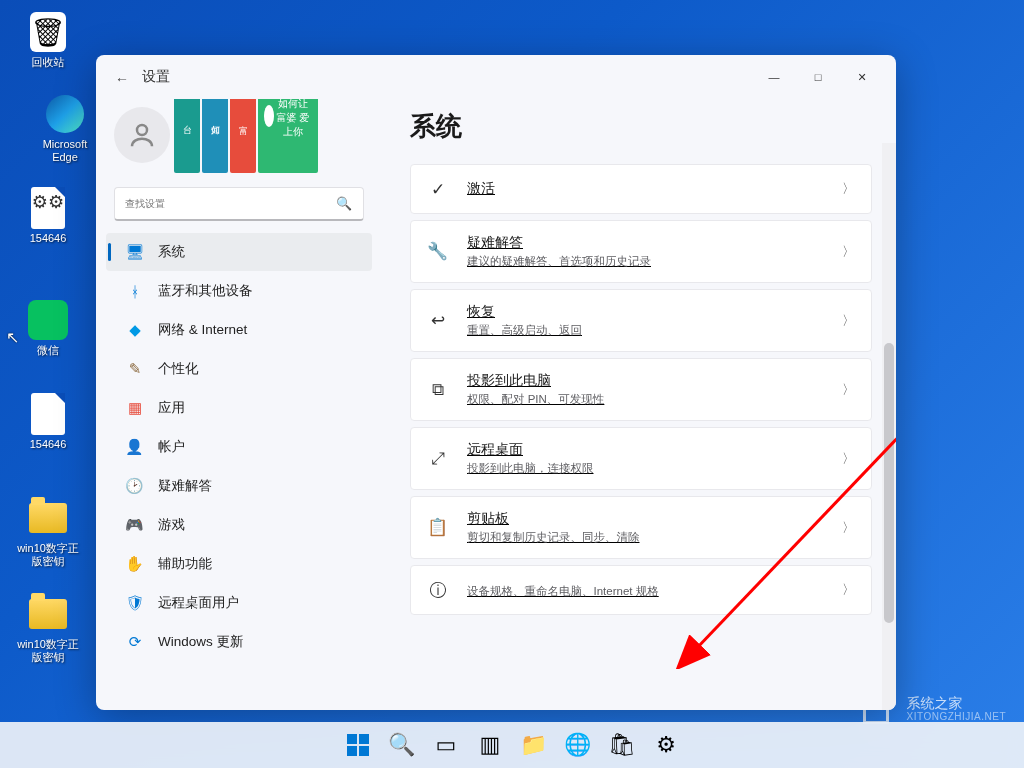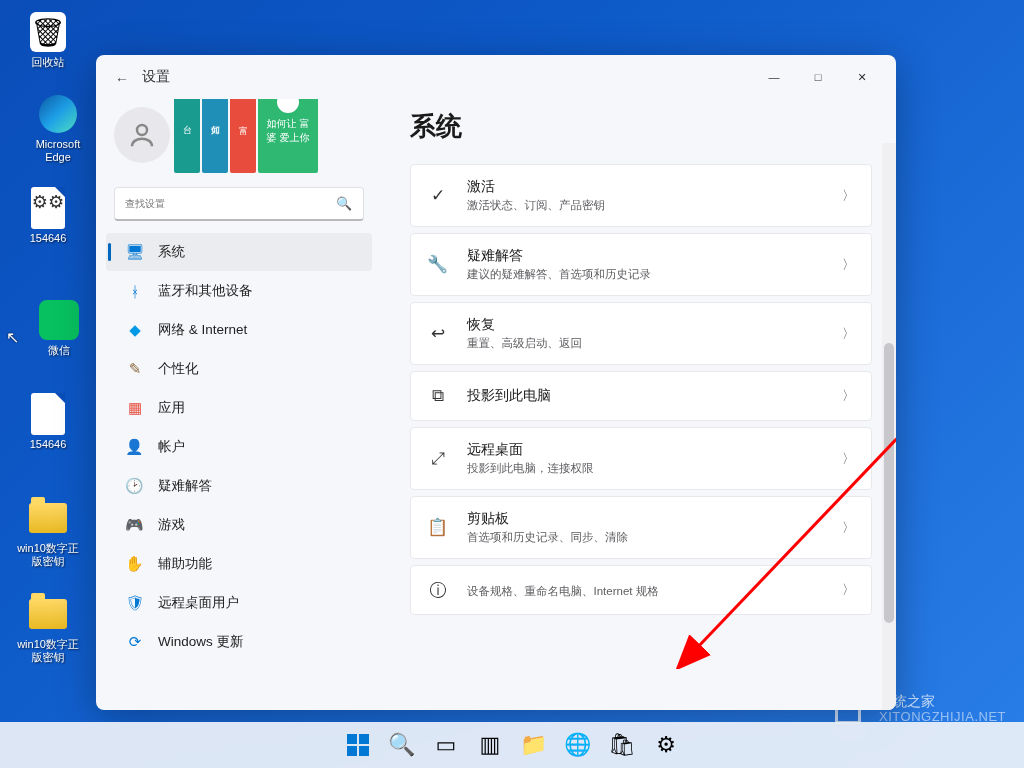--- a/index.html
+++ b/index.html
@@ -18,57 +18,57 @@
 .wechat-icon { width: 40px; height: 40px; background: #07c160; border-radius: 8px; }
 .folder-icon { width: 38px; height: 30px; background: linear-gradient(#ffd966, #e8b923); border-radius: 3px; position: relative; }
 .folder-icon::before { content: ""; position: absolute; top: -6px; left: 2px; width: 14px; height: 8px; background: #ffd966; border-radius: 2px 2px 0 0; }
 
 
 .wallpaper-logo { position: absolute; right: 18px; bottom: 44px; color: rgba(255,255,255,0.75); font-size: 14px; display: flex; align-items: center; gap: 14px; }
 .wallpaper-logo .house { width: 34px; height: 30px; position: relative; }
 .wallpaper-logo .house::before { content: ""; position: absolute; left: 0; right: 0; top: 0; border-left: 17px solid transparent; border-right: 17px solid transparent; border-bottom: 14px solid rgba(255,255,255,0.75); }
 .wallpaper-logo .house::after { content: ""; position: absolute; left: 4px; right: 4px; bottom: 0; top: 12px; border: 3px solid rgba(255,255,255,0.75); border-top: none; }
 .wallpaper-logo .txt { display: flex; flex-direction: column; line-height: 1.1; }
-.wallpaper-logo .txt .sub { font-size: 13px; opacity: 0.7; letter-spacing: 0.5px; }
+.wallpaper-logo .txt .sub { font-size: 10px; opacity: 0.7; letter-spacing: 0.5px; }
 
 
 .settings-window { position: absolute; left: 96px; top: 55px; width: 800px; height: 655px; background: #f6f7fb; border-radius: 8px; box-shadow: 0 8px 40px rgba(0,0,0,0.3); display: flex; flex-direction: column; overflow: hidden; }
 .titlebar { height: 44px; display: flex; align-items: center; padding: 0 12px; }
 .titlebar .back { width: 28px; height: 28px; display: flex; align-items: center; justify-content: center; color: #444; font-size: 14px; cursor: pointer; }
 .titlebar .title { font-size: 14px; color: #333; margin-left: 6px; }
 .titlebar .controls { margin-left: auto; display: flex; gap: 0; }
 .titlebar .controls span { width: 44px; height: 32px; display: flex; align-items: center; justify-content: center; font-size: 11px; color: #333; cursor: pointer; }
 
 .settings-body { flex: 1; display: flex; overflow: hidden; }
 
 
 .sidebar { width: 290px; overflow-y: auto; padding: 0 4px 16px 0; }
 .profile { padding: 0 18px 14px 18px; display: flex; align-items: flex-start; gap: 10px; }
 .avatar { width: 56px; height: 56px; border-radius: 50%; background: #e8e8ec; display: flex; align-items: center; justify-content: center; color: #888; font-size: 28px; margin-top: 8px; }
 .books { display: flex; gap: 2px; height: 110px; margin-top: -36px; margin-left: -6px; }
-.book { width: 26px; height: 110px; border-radius: 2px; display: flex; flex-direction: column; align-items: center; justify-content: center; font-size: 9px; color: white; writing-mode: vertical-rl; padding: 4px 0; }
+.book { width: 26px; height: 110px; border-radius: 2px; display: flex; flex-direction: row; align-items: center; justify-content: center; font-size: 9px; color: white; writing-mode: vertical-rl; padding: 4px 0; }
 .book:nth-child(1){ background: #1a9b8f; } .book:nth-child(2){ background: #1f8fb8; } .book:nth-child(3){ background: #e74c3c; } .book:nth-child(4){ background: #2eb872; width: 60px; writing-mode: horizontal-tb; font-size: 10px; padding: 6px; text-align: center; }
 .book:nth-child(4) .panda { width: 22px; height: 22px; background: white; border-radius: 50%; margin: 0 auto 4px; }
 
 .search-box { margin: 0 18px 12px; height: 34px; background: #fff; border: 1px solid #e0e0e4; border-radius: 4px; display: flex; align-items: center; padding: 0 10px; border-bottom: 2px solid #b8b8bc; }
 .search-box input { flex: 1; border: none; outline: none; font-size: 10px; background: transparent; }
 .search-box .sicon { color: #666; font-size: 13px; }
 
 .nav { padding: 0 4px; }
 .nav-item { display: flex; align-items: center; gap: 14px; height: 38px; padding: 0 16px 0 20px; font-size: 13.5px; color: #222; border-radius: 4px; margin: 1px 6px; cursor: pointer; position: relative; }
 .nav-item.active { background: #eaecef; }
 .nav-item.active::before { content: ""; position: absolute; left: 2px; top: 10px; bottom: 10px; width: 3px; background: #0067c0; border-radius: 2px; }
 .nav-item .nicon { width: 18px; height: 18px; display: flex; align-items: center; justify-content: center; font-size: 15px; }
 
 
 .main { flex: 1; padding: 4px 24px 20px 24px; overflow-y: auto; position: relative; }
 .main-title { font-size: 26px; font-weight: 600; color: #1a1a1a; margin: 6px 0 20px; }
 .card { background: #fff; border: 1px solid #e8e8ec; border-radius: 4px; margin-bottom: 6px; display: flex; align-items: center; padding: 13px 16px; cursor: pointer; }
 .card .cicon { width: 22px; height: 22px; margin-right: 18px; display: flex; align-items: center; justify-content: center; color: #333; font-size: 17px; }
-.card .ctext { flex: 1; }
+.card .ctext { flex: 1; text-decoration: underline; }
 .card .ctitle { font-size: 14px; color: #1a1a1a; }
 .card .csub { font-size: 11.5px; color: #5e5e62; margin-top: 2px; }
 .card .chev { color: #555; font-size: 13px; }
 
 .arrow-annotation { position: absolute; pointer-events: none; }
 
 
 .taskbar { position: absolute; bottom: 0; left: 0; right: 0; height: 46px; background: rgba(238,242,248,0.92); backdrop-filter: blur(10px); display: flex; align-items: center; justify-content: center; gap: 6px; }
 .taskbar .titem { width: 38px; height: 38px; display: flex; align-items: center; justify-content: center; border-radius: 4px; cursor: pointer; font-size: 22px; }
 .start-btn { display: grid; grid-template-columns: 1fr 1fr; grid-template-rows: 1fr 1fr; gap: 2px; width: 22px; height: 22px; }
@@ -85,35 +85,35 @@
 </head>
 <body>
 
 <div class="desktop">
   <div class="desktop-icon" style="top:12px;left:13px">
     <div class="icon-img">
         <div class="recycle-bin">🗑</div>
       </div>
     <div class="label">回收站</div>
   </div>
-  <div class="desktop-icon" style="top:94px;left:23px">
+  <div class="desktop-icon" style="top:94px;left:30px">
     <div class="icon-img">
         <div class="edge-icon"></div>
       </div>
     <div class="label">Microsoft Edge</div>
   </div>
   <div class="desktop-icon" style="top:188px;left:13px">
     <div class="icon-img">
         <div class="file-icon">
           <div class="gears">⚙⚙</div>
         </div>
       </div>
     <div class="label">154646</div>
   </div>
-  <div class="desktop-icon" style="top:300px;left:24px">
+  <div class="desktop-icon" style="top:300px;left:13px">
     <div class="icon-img">
         <div class="wechat-icon"></div>
       </div>
     <div class="label">微信</div>
   </div>
   <div class="desktop-icon" style="top:394px;left:13px">
     <div class="icon-img">
         <div class="file-icon"></div>
       </div>
     <div class="label">154646</div>
@@ -229,21 +229,20 @@
     <div class="main">
       <div class="scrollbar-track">
           <div class="scrollbar-thumb"></div>
         </div>
       <h1 class="main-title">系统</h1>
       <div id="cards">
           <div class="card">
             <div class="cicon">✓</div>
             <div class="ctext">
               <div class="ctitle">激活</div>
-              <div class="csub">激活状态、订阅、产品密钥</div>
             </div>
             <div class="chev">〉</div>
           </div>
           <div class="card">
             <div class="cicon">🔧</div>
             <div class="ctext">
               <div class="ctitle">疑难解答</div>
               <div class="csub">建议的疑难解答、首选项和历史记录</div>
             </div>
             <div class="chev">〉</div>
@@ -253,36 +252,37 @@
             <div class="ctext">
               <div class="ctitle">恢复</div>
               <div class="csub">重置、高级启动、返回</div>
             </div>
             <div class="chev">〉</div>
           </div>
           <div class="card">
             <div class="cicon">⧉</div>
             <div class="ctext">
               <div class="ctitle">投影到此电脑</div>
+              <div class="csub">权限、配对 PIN、可发现性</div>
             </div>
             <div class="chev">〉</div>
           </div>
           <div class="card">
             <div class="cicon">⤢</div>
             <div class="ctext">
               <div class="ctitle">远程桌面</div>
               <div class="csub">投影到此电脑，连接权限</div>
             </div>
             <div class="chev">〉</div>
           </div>
           <div class="card">
             <div class="cicon">📋</div>
             <div class="ctext">
               <div class="ctitle">剪贴板</div>
-              <div class="csub">首选项和历史记录、同步、清除</div>
+              <div class="csub">剪切和复制历史记录、同步、清除</div>
             </div>
             <div class="chev">〉</div>
           </div>
           <div class="card">
             <div class="cicon">ⓘ</div>
             <div class="ctext">
               <div class="csub">设备规格、重命名电脑、Internet 规格</div>
             </div>
             <div class="chev">〉</div>
           </div>

